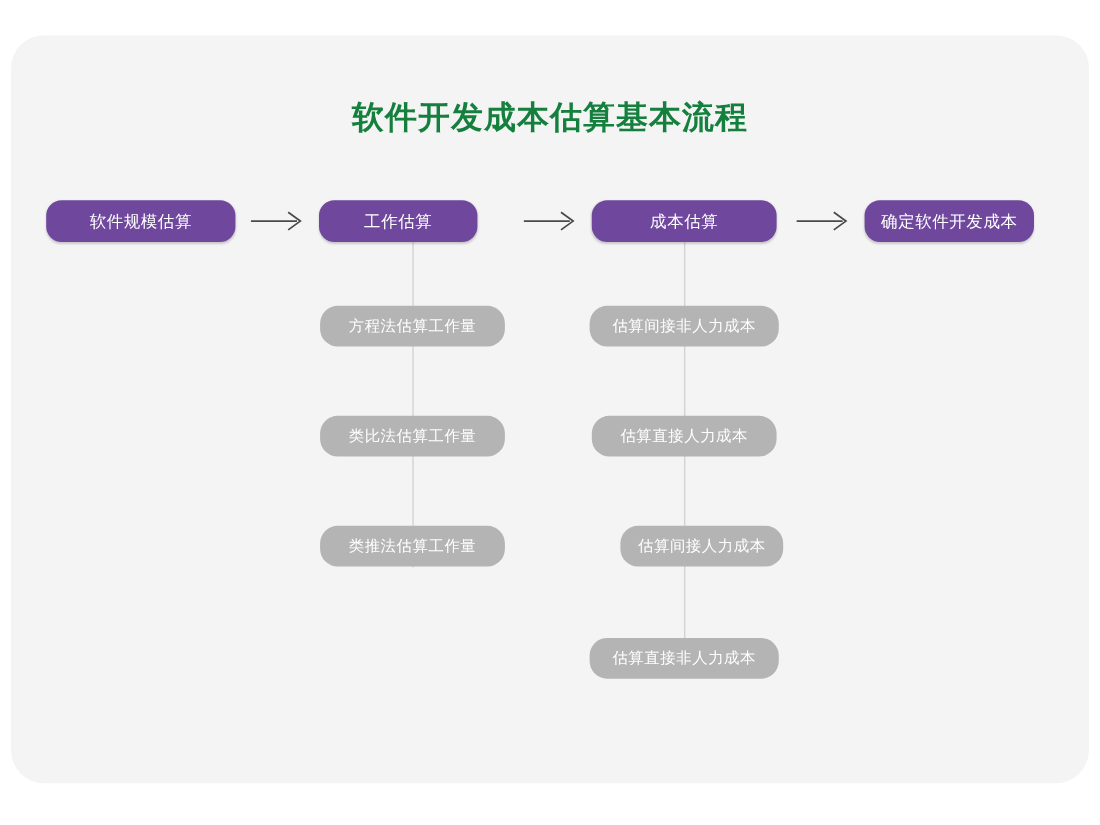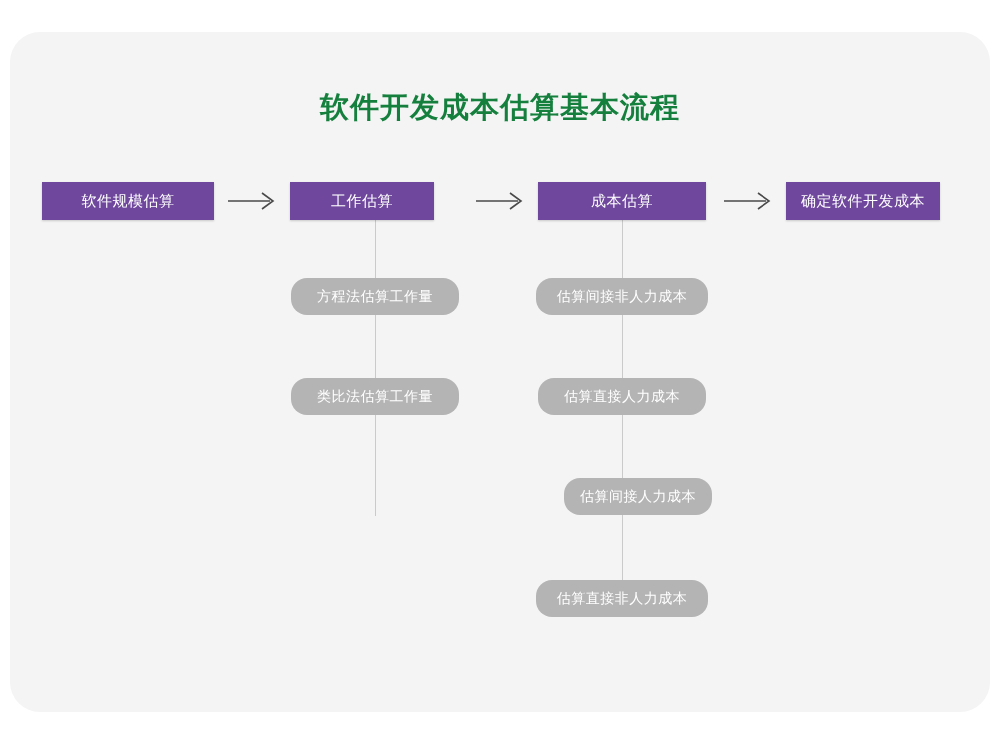--- a/index.html
+++ b/index.html
@@ -39,21 +39,21 @@
     font-weight: 700;
     color: #15803d;
     letter-spacing: 1px;
     line-height: 1;
     white-space: nowrap;
   }
 
   .stage-box {
     position: absolute;
     background: #6f489e;
-    border-radius: 0;
+    border-radius: 14px;
     color: #ffffff;
     font-size: 15px;
     display: flex;
     align-items: center;
     justify-content: center;
     box-shadow: 0 1px 2px rgba(0,0,0,0.18);
     box-sizing: border-box;
     white-space: nowrap;
     letter-spacing: 0.5px;
   }
@@ -114,20 +114,21 @@
       <line x1="0" y1="11" x2="42" y2="11" stroke="#4a4a4a" stroke-width="1.6"></line>
       <polyline points="34,3 45,11 34,19" fill="none" stroke="#4a4a4a" stroke-width="1.6"></polyline>
     </svg>
   </div>
 
   <div class="stage-box" style="left:42px; top:182px; width:172px; height:38px;">软件规模估算</div>
 
   <div class="stage-box" style="left:290px; top:182px; width:144px; height:38px;">工作估算</div>
   <div class="sub-box" style="left:291px; top:278px; width:168px; height:37px;">方程法估算工作量</div>
   <div class="sub-box" style="left:291px; top:378px; width:168px; height:37px;">类比法估算工作量</div>
+  <div class="sub-box" style="left:291px; top:478px; width:168px; height:37px;">类推法估算工作量</div>
 
   <div class="stage-box" style="left:538px; top:182px; width:168px; height:38px;">成本估算</div>
   <div class="sub-box" style="left:536px; top:278px; width:172px; height:37px;">估算间接非人力成本</div>
   <div class="sub-box" style="left:538px; top:378px; width:168px; height:37px;">估算直接人力成本</div>
   <div class="sub-box" style="left:564px; top:478px; width:148px; height:37px;">估算间接人力成本</div>
   <div class="sub-box" style="left:536px; top:580px; width:172px; height:37px;">估算直接非人力成本</div>
 
   <div class="stage-box" style="left:786px; top:182px; width:154px; height:38px;">确定软件开发成本</div>
 
 </div>

